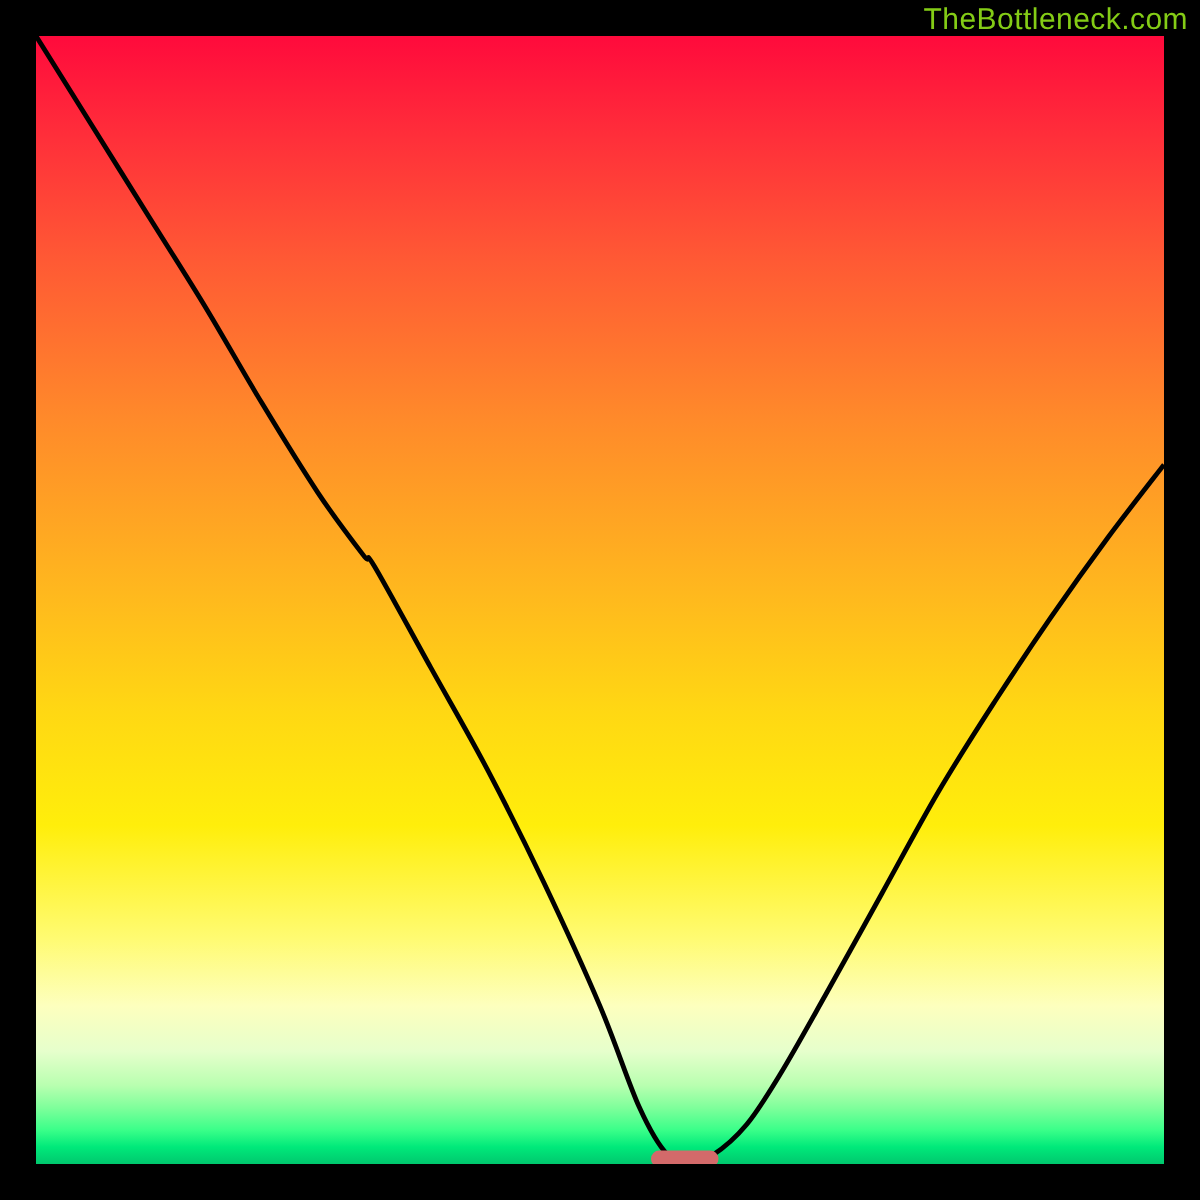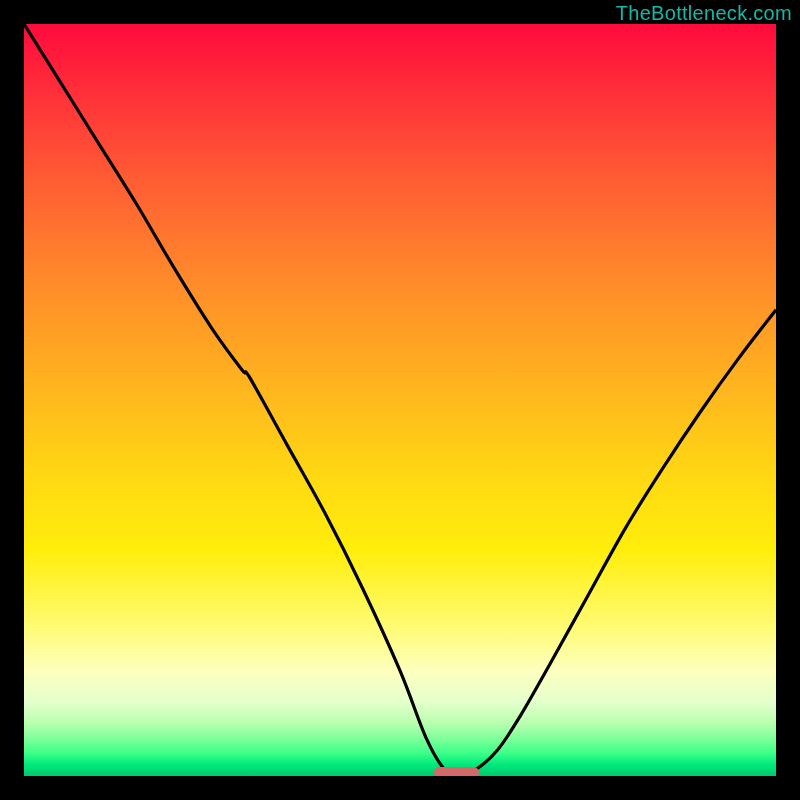--- a/index.html
+++ b/index.html
@@ -14,21 +14,21 @@
   .frame {
     position: relative;
     width: 800px;
     height: 800px;
     background: #000;
   }
   .watermark {
     position: absolute;
     top: 2px;
     right: 8px;
-    color: #14b8a6;
+    color: #84cc16;
     font-size: 20px;
     letter-spacing: 0.3px;
     z-index: 10;
   }
   .plot-area {
     position: absolute;
     left: 24px;
     top: 24px;
     width: 752px;
     height: 752px;

